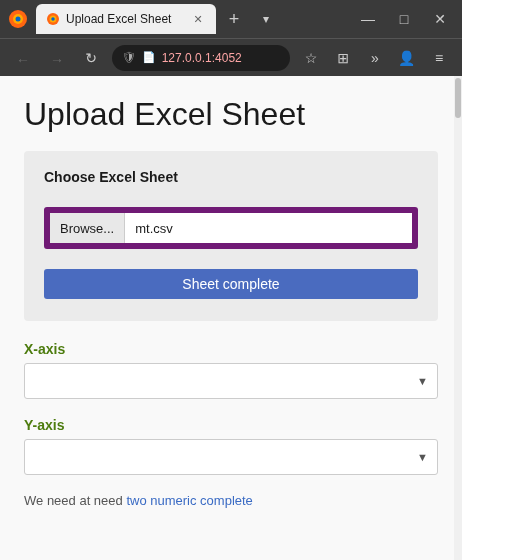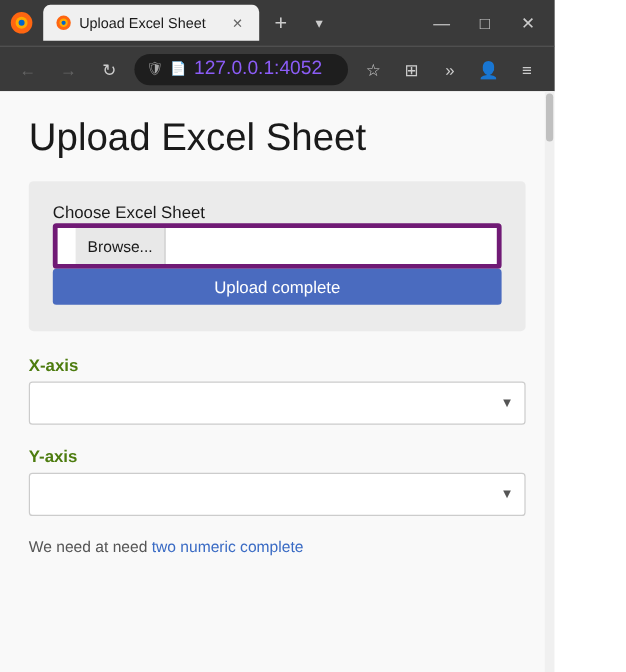--- a/index.html
+++ b/index.html
@@ -154,22 +154,22 @@
       font-size: 11px;
       color: #aaa;
     }
 
     .page-icon {
       font-size: 11px;
       color: #aaa;
     }
 
     .address-text {
-      font-size: 16px;
-      color: #8b5cf6;
+      font-size: 12px;
+      color: #fca5a5;
       flex: 1;
     }
 
     .toolbar-icons {
       display: flex;
       align-items: center;
       gap: 6px;
     }
 
     .toolbar-icon {
@@ -200,34 +200,33 @@
 
     .card {
       background: #ebebeb;
       border-radius: 4px;
       padding: 18px 20px 22px;
       margin-bottom: 20px;
     }
 
     .card-label {
       font-size: 14px;
-      font-weight: normal;
-      color: #1a1a1a;
-      margin-bottom: 1px;
+      font-weight: bold;
+      color: #1a1a1a;
+      margin-bottom: 22px;
     }
 
     .file-input-row {
       display: flex;
       align-items: center;
-      border: 4px solid #701a75;
+      border: 6px solid #701a75;
       border-radius: 3px;
       overflow: hidden;
       background: #fff;
-      margin-bottom: 0;
-      padding-left: 15px;
+      margin-bottom: 20px;
     }
 
     .browse-btn {
       background: #e8e8e8;
       border: none;
       border-right: 1px solid #ccc;
       padding: 5px 10px;
       font-size: 13px;
       color: #1a1a1a;
       cursor: pointer;
@@ -387,23 +386,24 @@
   </div>
 
   <div class="page-content">
     <h1 class="page-title">Upload Excel Sheet</h1>
 
     <div class="card">
       <div class="card-label">Choose Excel Sheet</div>
 
       <div class="file-input-row">
         <button class="browse-btn">Browse...</button>
-      </div>
-
-      <button class="upload-complete-btn">Upload complete</button>
+        <span class="file-name">mt.csv</span>
+      </div>
+
+      <button class="upload-complete-btn">Sheet complete</button>
     </div>
 
     <div class="axis-section">
       <div class="axis-label">X-axis</div>
       <div class="select-wrapper">
         <select class="axis-select">
           <option value=""></option>
         </select>
       </div>
     </div>

